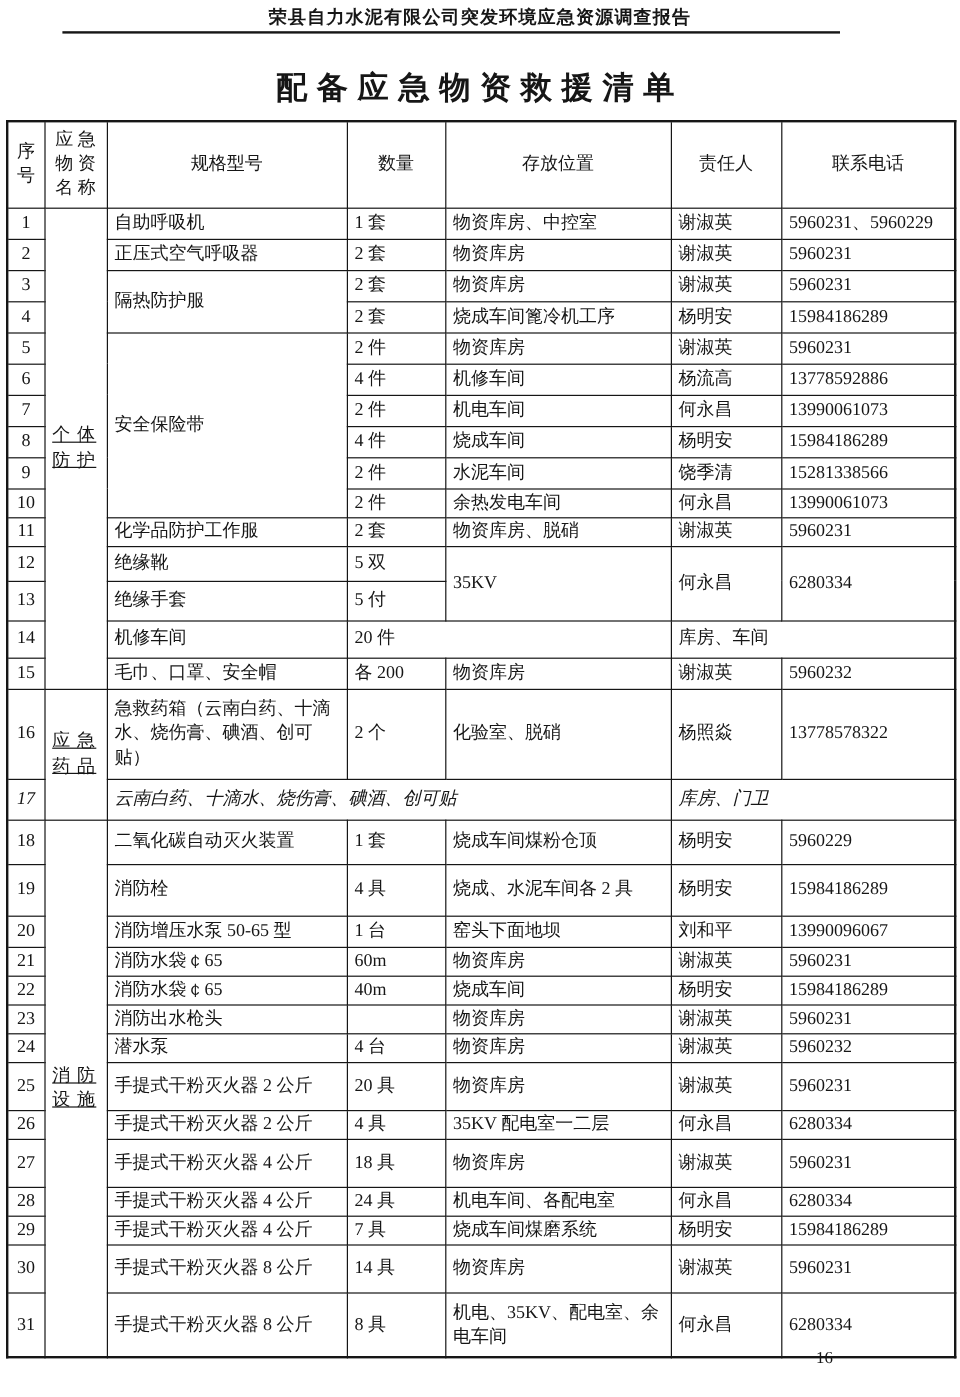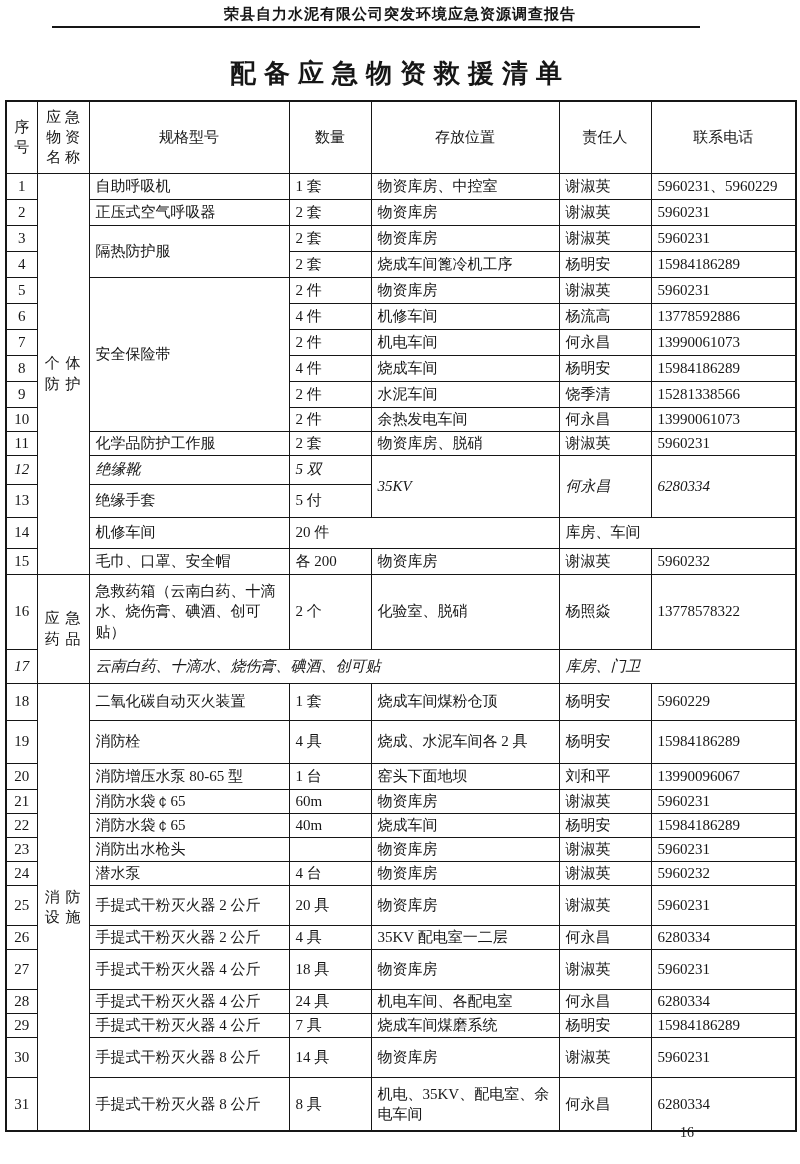--- a/index.html
+++ b/index.html
@@ -11,26 +11,26 @@
   .doc-header-rule{position:absolute;top:26px;left:52px;width:648px;border-top:2px solid #161616;}
 
   .doc-title{position:absolute;top:56px;left:0;width:800px;text-align:center;
     font-size:26px;font-weight:bold;letter-spacing:8px;}
 
   table.supplies{position:absolute;top:100px;left:5px;width:790px;border-collapse:collapse;
     table-layout:fixed;border:2px solid #161616;}
   table.supplies th,table.supplies td{border:1px solid #161616;font-size:15px;font-weight:normal;
     padding:1px 6px;vertical-align:middle;overflow:hidden;line-height:1.35;}
   tr{height:26px;}
-  tr.h72{height:72px;} tr.h24{height:24px;} tr.h29{height:29px;font-style:italic;} tr.h31{height:31px;font-family:Liberation Serif, serif;}
+  tr.h72{height:72px;} tr.h24{height:24px;} tr.h29{height:29px;} tr.h31{height:31px;font-family:Liberation Serif, serif;}
   tr.h33{height:33px;} tr.h34{height:34px;font-style:italic;} tr.h37{height:37px;} tr.h40{height:40px;}
   tr.h43{height:43px;font-family:Liberation Serif, serif;} tr.h54{height:54px;} tr.h75{height:75px;}
 
   .c-no{text-align:center;padding:1px 2px;}
-  .c-cat{text-align:center;white-space:pre-line;padding:1px 2px;letter-spacing:1px;}
+  .c-cat{white-space:pre-line;padding:1px 2px;letter-spacing:1px;text-decoration:underline;}
   .pre{white-space:pre-line;text-align:center;padding:1px 2px;}
   .small{font-size:12.5px;line-height:1.3;}
 
   .page-number{position:absolute;top:1125px;left:680px;font-size:14px;}
 </style>
 </head>
 <body>
 
 <div class="page">
   <div class="doc-header-text">荣县自力水泥有限公司突发环境应急资源调查报告</div>
@@ -202,21 +202,21 @@
       <tr class="h43">
         <td class="c-no">19</td>
         <td>消防栓</td>
         <td>4 具</td>
         <td>烧成、水泥车间各 2 具</td>
         <td>杨明安</td>
         <td>15984186289</td>
       </tr>
       <tr>
         <td class="c-no">20</td>
-        <td>消防增压水泵 80-65 型</td>
+        <td>消防增压水泵 50-65 型</td>
         <td>1 台</td>
         <td>窑头下面地坝</td>
         <td>刘和平</td>
         <td>13990096067</td>
       </tr>
       <tr class="h24">
         <td class="c-no">21</td>
         <td>消防水袋￠65</td>
         <td>60m</td>
         <td>物资库房</td>

